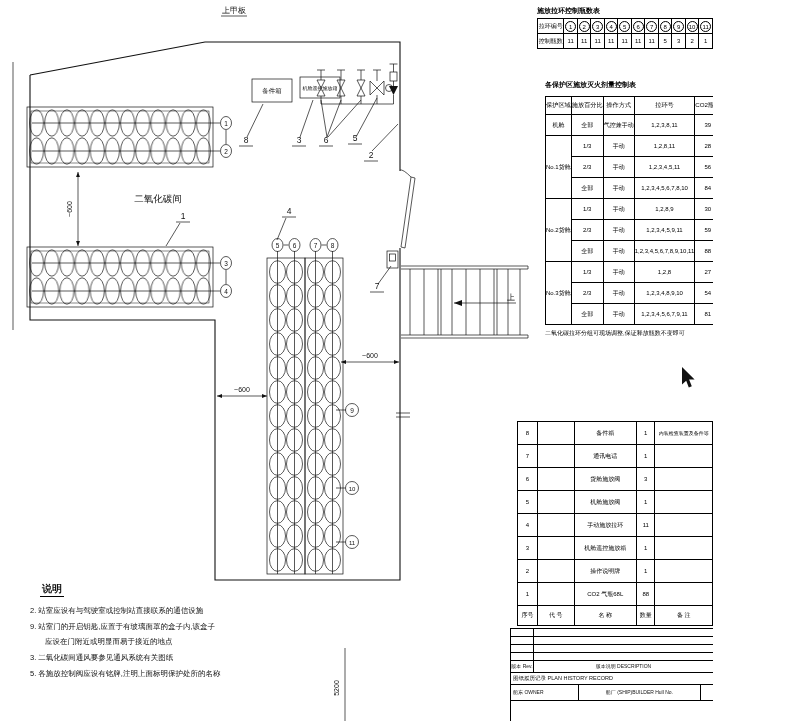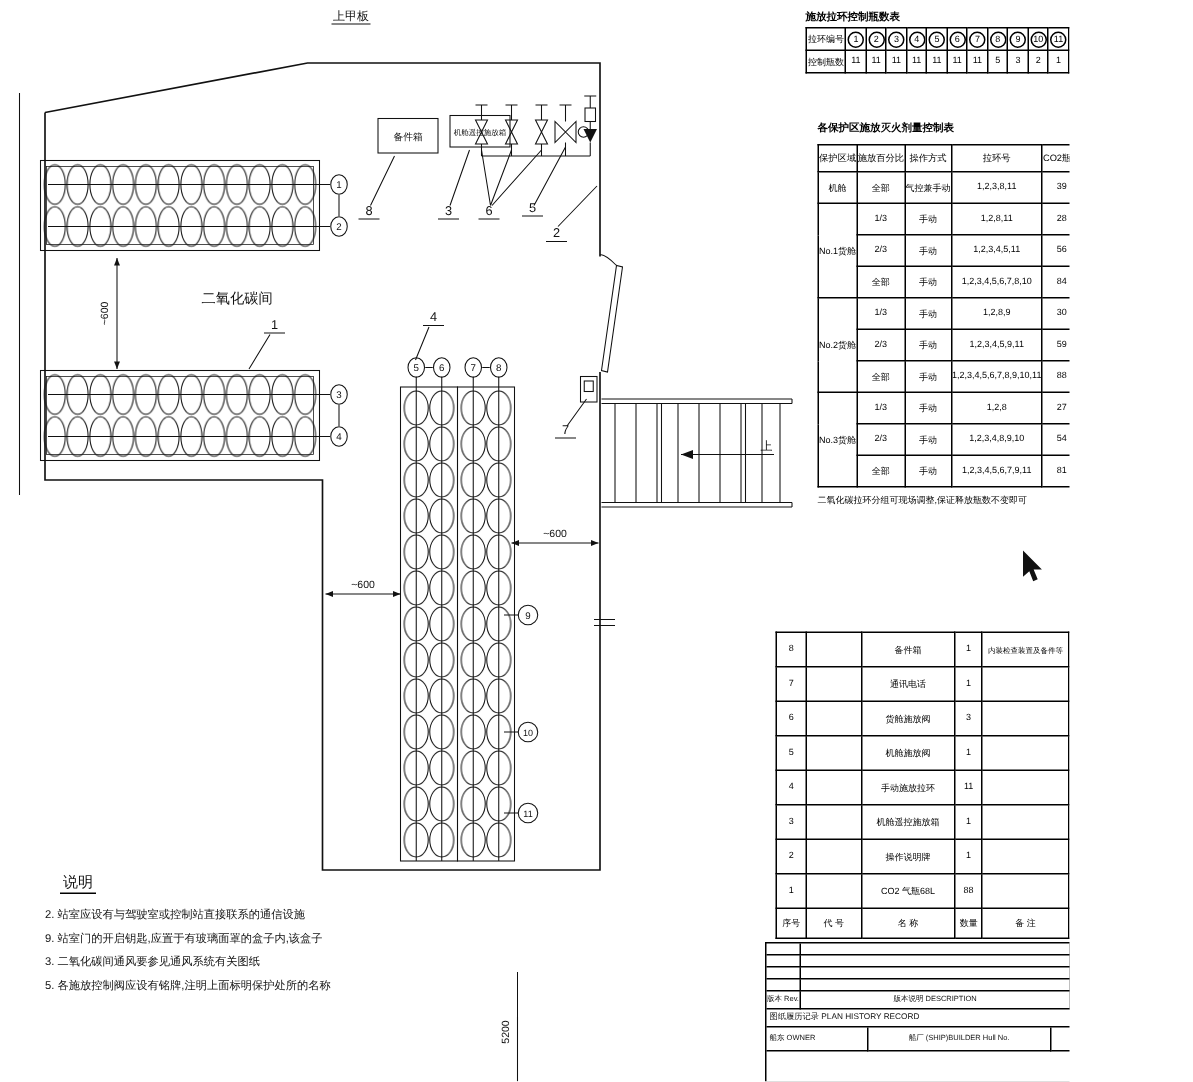--- a/index.html
+++ b/index.html
@@ -18,21 +18,21 @@
   .dose td{font-size:5.8px}
   .dose tr.hdr td{font-size:6.2px}
   .parts tr{height:23px}
   .parts tr.phdr{height:20px}
   .parts td{font-size:6.5px}
   .parts td.rem{font-size:5px}
   .circ{display:inline-block;width:11px;height:11px;border:0.8px solid #000;border-radius:50%;
         font-size:6px;line-height:10px;text-align:center;vertical-align:middle}
   .footnote{font-size:6px;color:#000;margin-top:4px;white-space:nowrap}
   .notes{width:240px}
-  .notes .nh{display:inline-block;font-size:10px;font-weight:normal;border-bottom:1px solid #000;
+  .notes .nh{display:inline-block;font-size:10px;font-weight:bold;border-bottom:1px solid #000;
              margin-left:10px;margin-bottom:4px;padding:0 2px}
   .notes .nl{font-size:7.5px;line-height:1.55;margin-top:4px;white-space:nowrap}
   .notes .cont{margin-left:15px}
   .tb{position:absolute;border-left:0.8px solid #000;border-top:0.8px solid #000;background:#fff}
   .tbr{display:flex}
   .tbc{border-right:0.8px solid #000;border-bottom:0.8px solid #000;height:100%;
        font-size:5px;line-height:1.1;display:flex;align-items:center;justify-content:center;
        overflow:hidden;white-space:nowrap}
   .tbr{align-items:stretch}
   .tbc.left{justify-content:flex-start;padding-left:2px}
@@ -448,17 +448,18 @@
   </div>
   <div class="tbr" style="height:21px">
     <div class="tbc" style="width:253px"></div>
   </div>
 </div>
 
 <div class="abs notes" style="left:30px;top:578px">
   <div class="nh">说明</div>
   <div class="nl">2.  站室应设有与驾驶室或控制站直接联系的通信设施</div>
   <div class="nl">9.  站室门的开启钥匙,应置于有玻璃面罩的盒子内,该盒子</div>
+  <div class="nl cont">应设在门附近或明显而易于接近的地点</div>
   <div class="nl">3.  二氧化碳间通风要参见通风系统有关图纸</div>
   <div class="nl">5.  各施放控制阀应设有铭牌,注明上面标明保护处所的名称</div>
 </div>
 
 </div>
 
 </body></html>

